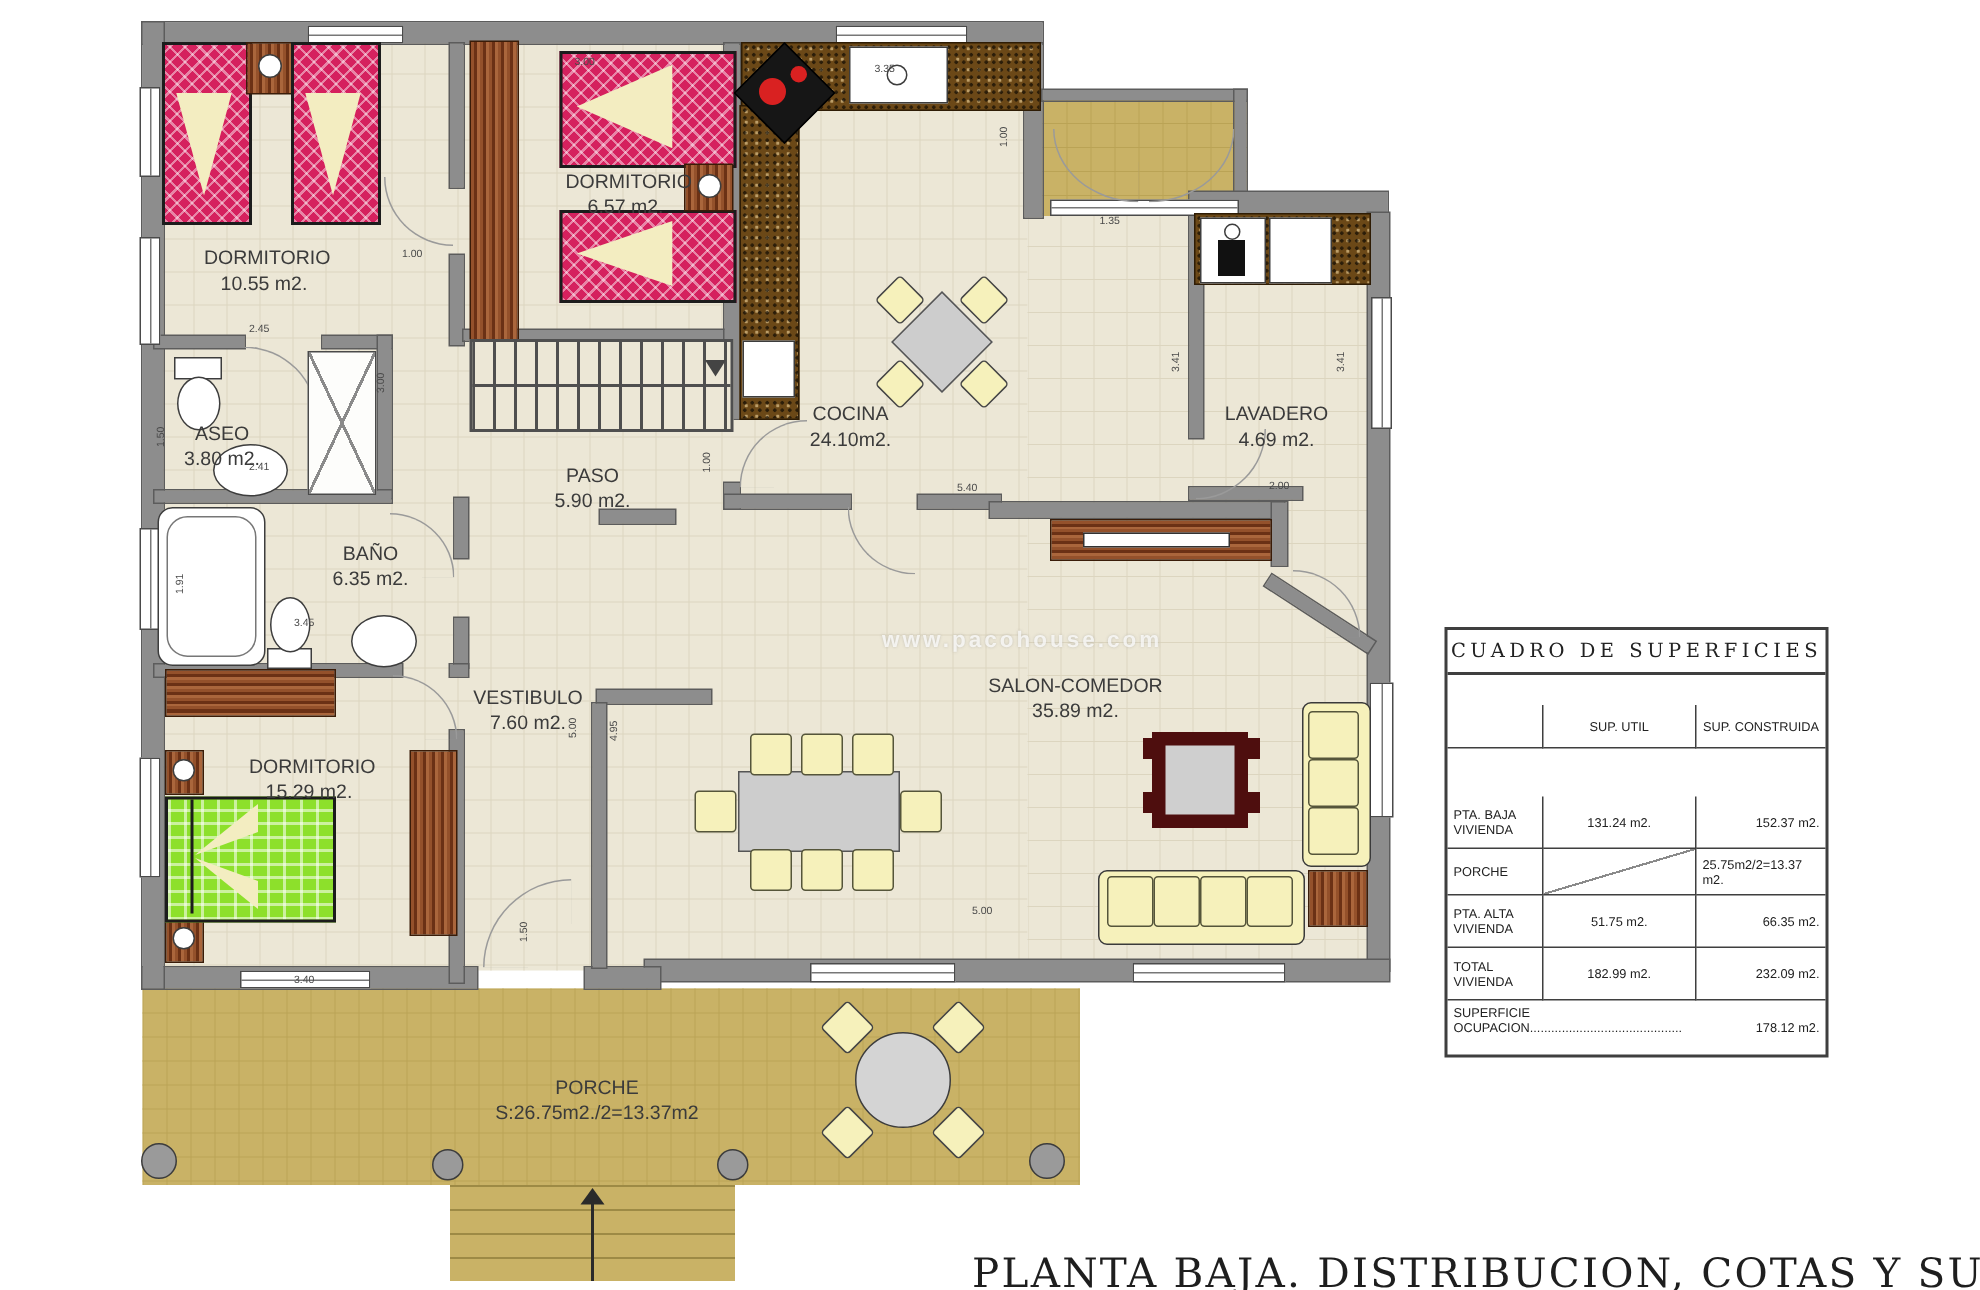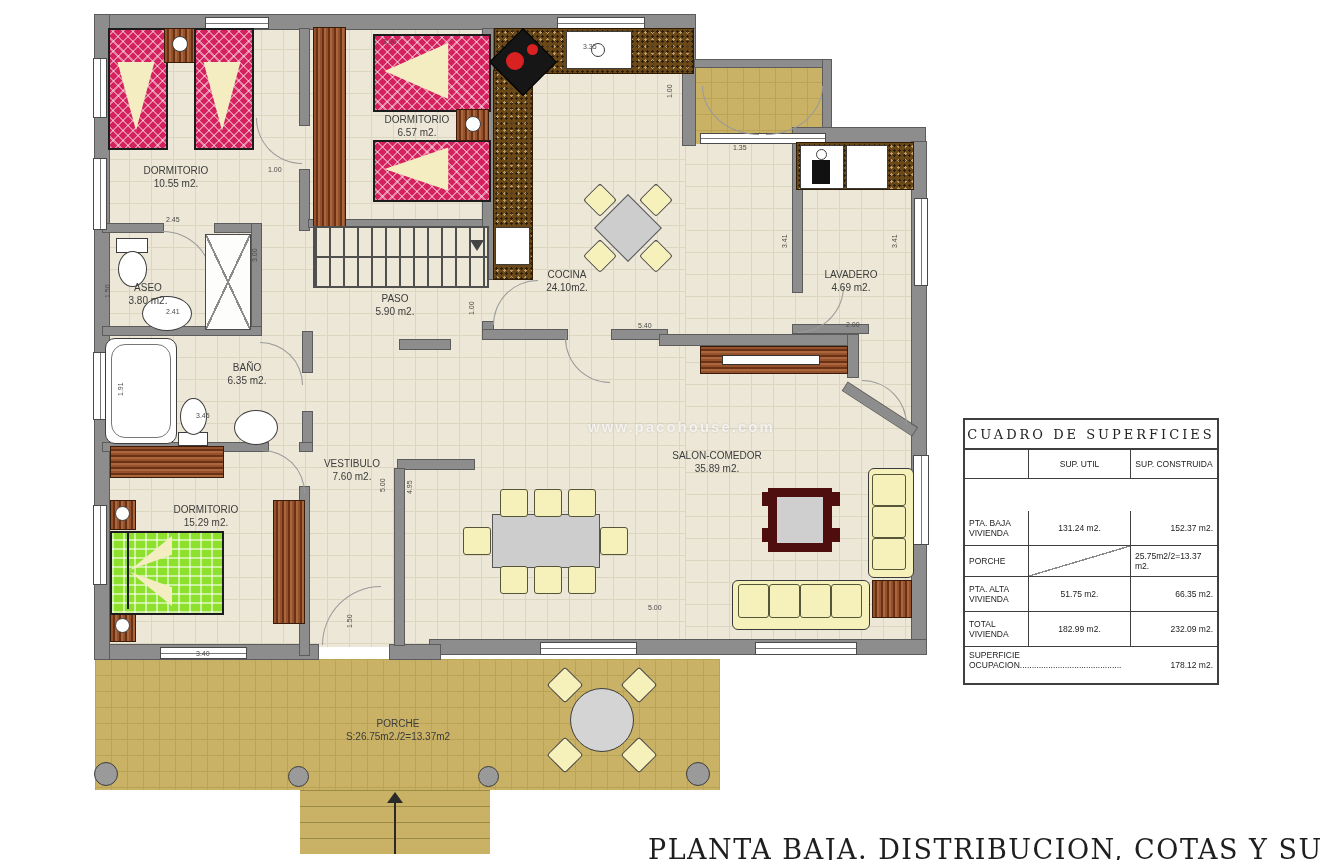--- a/index.html
+++ b/index.html
@@ -54,21 +54,21 @@
   .ell{position:absolute;background:#fff;border:1.5px solid #3d3d3d;border-radius:50%;}
   .arc{position:absolute;border:1.3px solid #9a9a9a;}
   .arc.tl{border-right:none;border-bottom:none;border-radius:100% 0 0 0;}
   .arc.tr{border-left:none;border-bottom:none;border-radius:0 100% 0 0;}
   .arc.bl{border-right:none;border-top:none;border-radius:0 0 0 100%;}
   .arc.br{border-left:none;border-top:none;border-radius:0 0 100% 0;}
   .col{position:absolute;background:#9a9a9a;border:1.5px solid #3c3c3c;border-radius:50%;}
   .fp{position:absolute;background:#cfcfcf;border:9px solid #4e0e0e;}
   .fptab{position:absolute;background:#4e0e0e;}
   
-  .rlabel{position:absolute;font-size:10px;line-height:1.3;color:#3b3b3b;text-align:center;white-space:pre-line;}
+  .rlabel{position:absolute;font-size:13px;line-height:1.3;color:#3b3b3b;text-align:center;white-space:pre-line;}
   .dim{position:absolute;font-size:7px;color:#4a4a4a;white-space:nowrap;}
   .dim.v{transform:rotate(-90deg);transform-origin:left top;}
   .wm{position:absolute;color:rgba(255,255,255,.75);text-shadow:0 0 2px rgba(120,120,120,.35);
       font-size:15px;letter-spacing:2px;font-weight:bold;}
   
   .cuadro{position:absolute;left:963px;top:418px;width:252px;background:#fff;border:2px solid #3f3f3f;color:#222;}
   .cuadro .ttl{height:28px;border-bottom:2px solid #3f3f3f;display:flex;align-items:center;justify-content:center;
       font-family:"DejaVu Serif",serif;font-size:13px;letter-spacing:3px;}
   .trow{display:grid;grid-template-columns:64px 102px 1fr;}
   .tcell{border-right:1px solid #3f3f3f;border-bottom:1px solid #3f3f3f;font-size:8.5px;
@@ -252,21 +252,21 @@
   <div class="col" style="left:478px;top:766px;width:19px;height:19px;"></div>
   <div class="col" style="left:686px;top:762px;width:22px;height:22px;"></div>
   <div class="arrowline" style="left:394px;top:798px;width:2px;height:56px;"></div>
   <div class="abs" style="left:387px;top:792px;width:0;height:0;border-left:8px solid transparent;border-right:8px solid transparent;border-bottom:11px solid transparent;border-bottom-color:#2a2a2a;"></div>
 
   <div class="rlabel" style="left:136px;top:164px;width:80px;"><span>DORMITORIO</span><br><span>10.55 m2.</span></div>
   <div class="rlabel" style="left:377px;top:113px;width:80px;"><span>DORMITORIO</span><br><span>6.57 m2.</span></div>
   <div class="rlabel" style="left:527px;top:268px;width:80px;"><span>COCINA</span><br><span>24.10m2.</span></div>
   <div class="rlabel" style="left:811px;top:268px;width:80px;"><span>LAVADERO</span><br><span>4.69 m2.</span></div>
   <div class="rlabel" style="left:108px;top:281px;width:80px;"><span>ASEO</span><br><span>3.80 m2.</span></div>
-  <div class="rlabel" style="left:355px;top:292px;width:80px;"><span>PASO</span><br><span>5.90 m2.</span></div>
+  <div class="rlabel" style="left:355px;top:309px;width:80px;"><span>PASO</span><br><span>5.90 m2.</span></div>
   <div class="rlabel" style="left:207px;top:361px;width:80px;"><span>BAÑO</span><br><span>6.35 m2.</span></div>
   <div class="rlabel" style="left:312px;top:457px;width:80px;"><span>VESTIBULO</span><br><span>7.60 m2.</span></div>
   <div class="rlabel" style="left:166px;top:503px;width:80px;"><span>DORMITORIO</span><br><span>15.29 m2.</span></div>
   <div class="rlabel" style="left:657px;top:449px;width:120px;"><span>SALON-COMEDOR</span><br><span>35.89 m2.</span></div>
   <div class="rlabel" style="left:328px;top:717px;width:140px;"><span>PORCHE</span><br><span>S:26.75m2./2=13.37m2</span></div>
 
   <span class="dim" style="left:383px;top:38px;">3.00</span>
   <span class="dim" style="left:583px;top:43px;">3.35</span>
   <span class="dim v" style="left:666px;top:98px;">1.00</span>
   <span class="dim" style="left:733px;top:144px;">1.35</span>
@@ -285,21 +285,21 @@
   <span class="dim v" style="left:468px;top:315px;">1.00</span>
   <span class="dim" style="left:638px;top:322px;">5.40</span>
   <span class="dim" style="left:196px;top:650px;">3.40</span>
   <span class="dim" style="left:648px;top:604px;">5.00</span>
   <span class="dim v" style="left:346px;top:628px;">1.50</span>
 
   <div class="wm" style="left:588px;top:418px;">www.pacohouse.com</div>
 
   <div class="cuadro">
     <div class="ttl">CUADRO DE SUPERFICIES</div>
-    <div class="trow" style="height:29px;">
+    <div class="trow" style="height:29px;margin-top:20px;">
       <div class="tcell"></div>
       <div class="tcell tc-c">SUP. UTIL</div>
       <div class="tcell tc-c">SUP. CONSTRUIDA</div>
     </div>
     <div class="trow" style="height:35px;margin-top:32px;">
       <div class="tcell">PTA. BAJA VIVIENDA</div>
       <div class="tcell tc-c">131.24 m2.</div>
       <div class="tcell tc-r">152.37 m2.</div>
     </div>
     <div class="trow" style="height:31px;">

